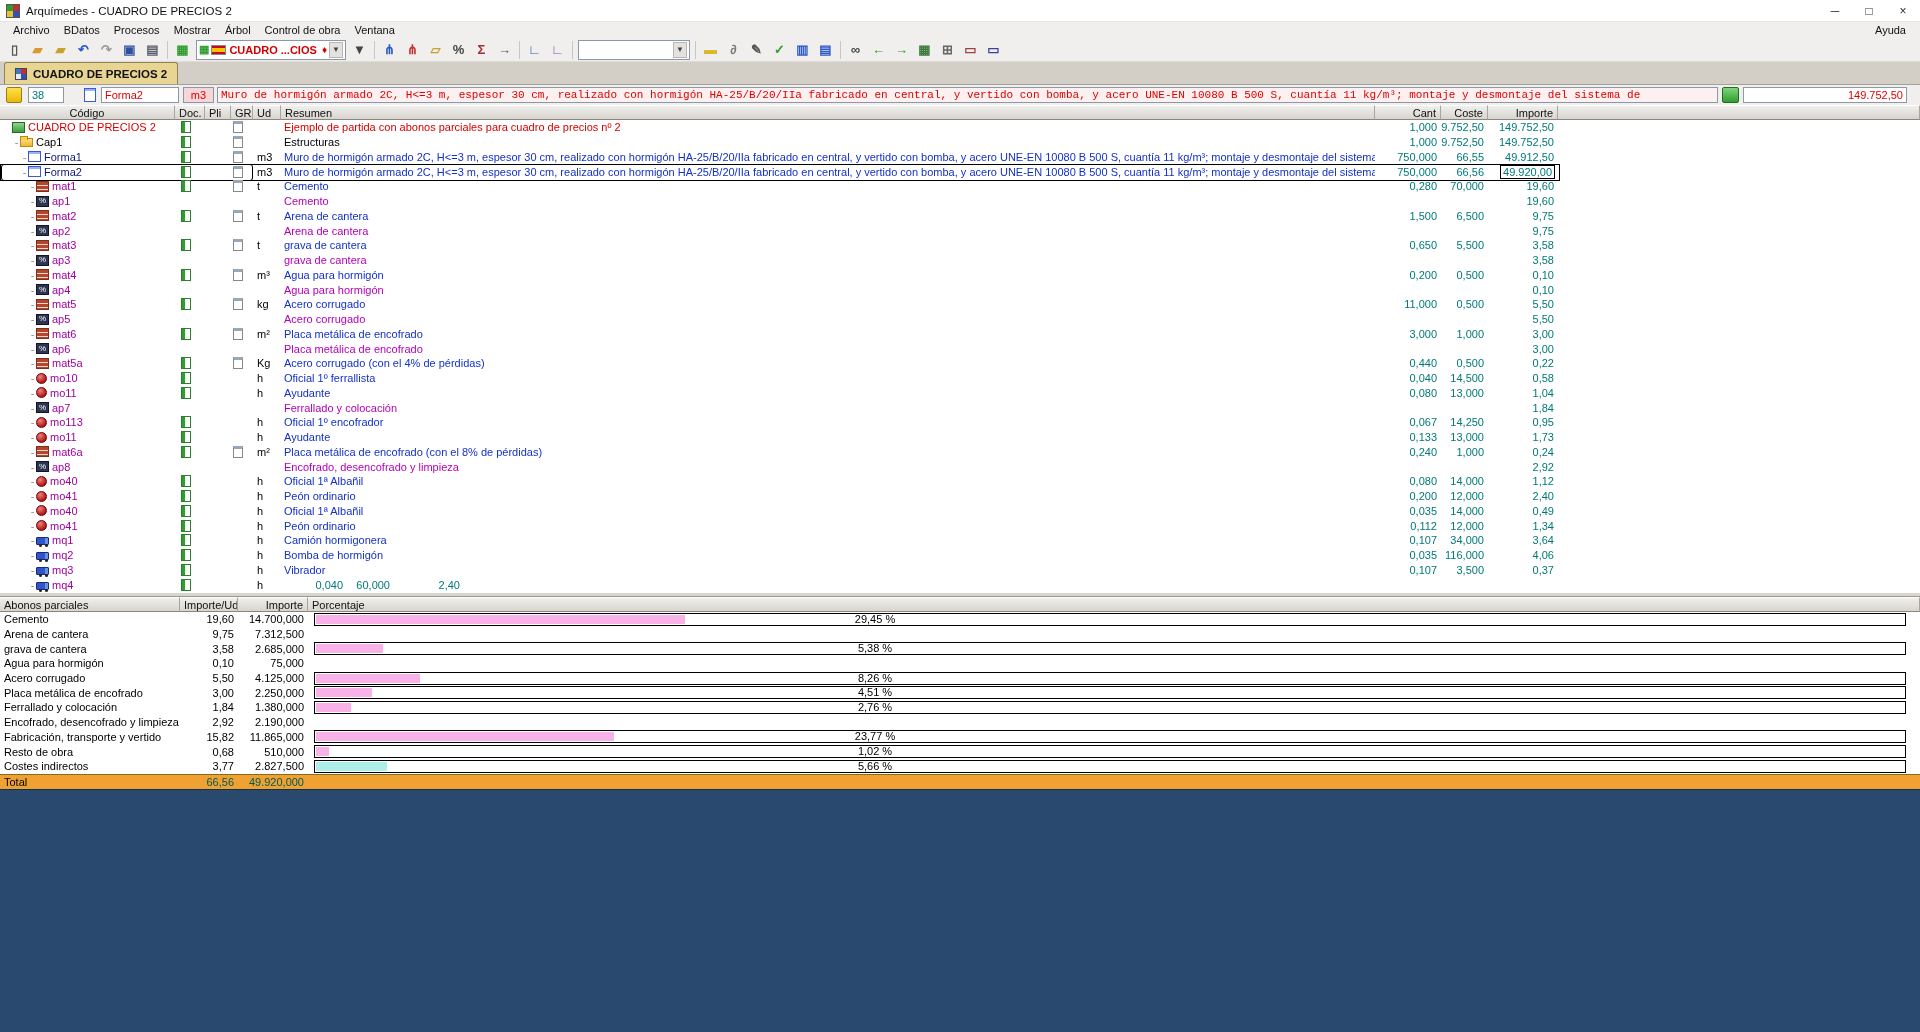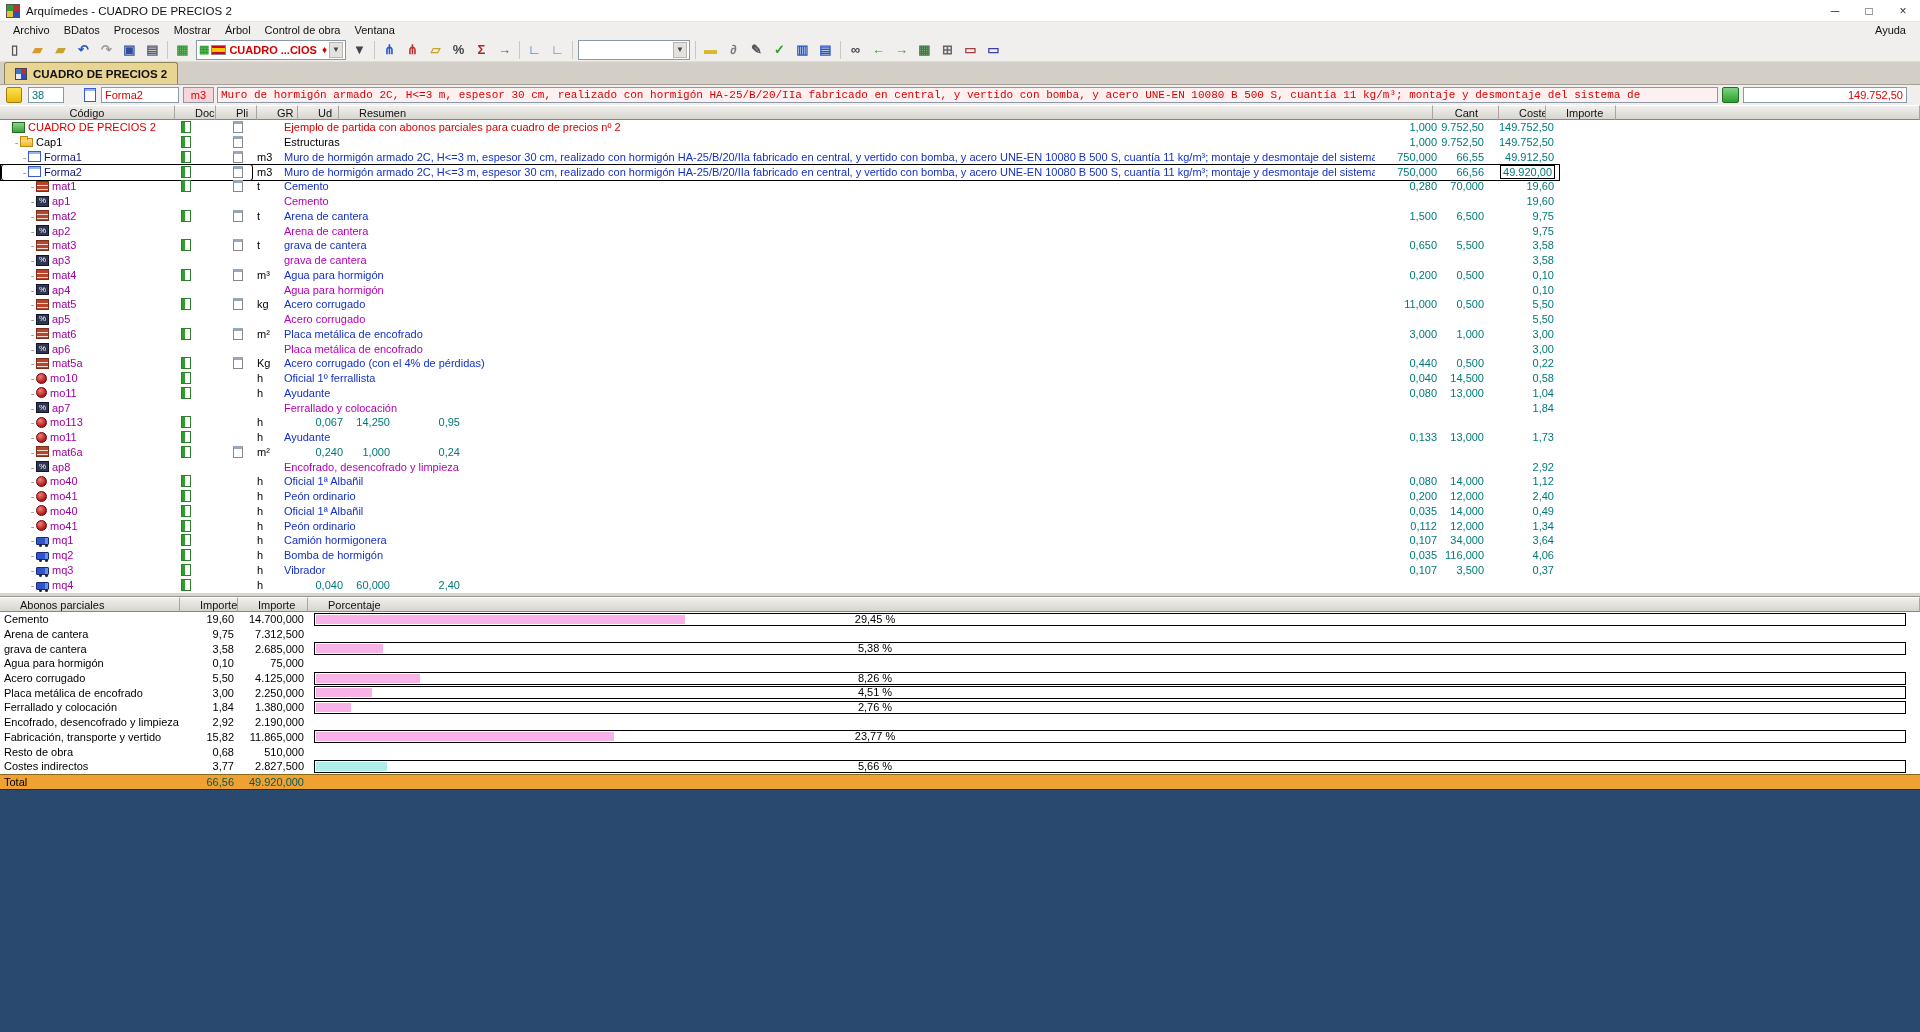--- a/index.html
+++ b/index.html
@@ -47,21 +47,21 @@
 .eb-num{left:28px;width:36px;color:#007878;text-align:left}
 .eb-icon2{position:absolute;left:84px;top:3px;width:12px;height:14px;background:#fff;border:1px solid #3a5ad0;box-shadow:inset 0 2px 0 #9ab4f0}
 .eb-code{left:101px;width:78px;color:#e00000}
 .eb-ud{left:183px;width:31px;color:#e00000;background:#f6d6da;text-align:center}
 .eb-desc{left:217px;width:1501px;color:#e00000;background:#fdf0f1;font-family:"Liberation Mono","DejaVu Sans Mono",monospace;font-size:11px;white-space:nowrap;overflow:hidden}
 .eb-green{position:absolute;left:1722px;top:2px;width:17px;height:16px;background:linear-gradient(#7fd47f,#2f9e2f);border:1px solid #1f6e1f;border-radius:2px}
 .eb-importe{left:1743px;width:164px;color:#e00000;text-align:right}
 
 
 .gridhdr{position:absolute;top:105px;left:0;right:0;height:15px;display:flex;background:#d9d6cf}
-.hcell{height:15px;background:linear-gradient(#f0efec,#d8d5cf);border-right:1px solid #a9a5a0;border-top:1px solid #fff;border-bottom:1px solid #8a867f;padding:1px 20px;color:#111;white-space:nowrap;overflow:hidden;flex:0 0 auto}
+.hcell{height:15px;background:linear-gradient(#f0efec,#d8d5cf);border-right:1px solid #a9a5a0;border-top:1px solid #fff;border-bottom:1px solid #8a867f;padding:1px 4px;color:#111;white-space:nowrap;overflow:hidden;flex:0 0 auto}
 .hfill{flex:1 1 auto}
 
 
 .tree{position:absolute;top:120px;left:0;right:0;height:472px;background:#fff;overflow:hidden}
 .trow{display:flex;height:14.75px;align-items:center;position:relative;white-space:nowrap}
 .cell{height:100%;display:flex;align-items:center;overflow:hidden;white-space:nowrap;flex:0 0 auto}
 .c-code{width:175px}
 .c-doc{width:30px}
 .c-pli{width:26px}
 .c-gr{width:22px}
@@ -761,20 +761,23 @@
           <span class="tdash">-</span>
           <span class="nico ic-mo"></span>
           <span class="ctext t-pur">mo113</span>
         </div>
         <div class="cell c-doc">
           <span class="ic-doc"></span>
         </div>
         <div class="cell c-pli"></div>
         <div class="cell c-gr"></div>
         <div class="cell c-ud">h</div>
+        <div class="cell c-res">
+          <span class="r-blu">Oficial 1º encofrador</span>
+        </div>
         <div class="cell num c-cant">0,067</div>
         <div class="cell num c-coste">14,250</div>
         <div class="cell num c-imp">
           <span>0,95</span>
         </div>
         <div class="cell c-fill"></div>
       </div>
       <div class="trow">
         <div class="cell c-code">
           <span class="tsp" style="width: 29px;"></span>
@@ -806,20 +809,23 @@
           <span class="ctext t-pur">mat6a</span>
         </div>
         <div class="cell c-doc">
           <span class="ic-doc"></span>
         </div>
         <div class="cell c-pli"></div>
         <div class="cell c-gr">
           <span class="ic-gr"></span>
         </div>
         <div class="cell c-ud">m²</div>
+        <div class="cell c-res">
+          <span class="r-blu">Placa metálica de encofrado (con el 8% de pérdidas)</span>
+        </div>
         <div class="cell num c-cant">0,240</div>
         <div class="cell num c-coste">1,000</div>
         <div class="cell num c-imp">
           <span>0,24</span>
         </div>
         <div class="cell c-fill"></div>
       </div>
       <div class="trow">
         <div class="cell c-code">
           <span class="tsp" style="width: 29px;"></span>
@@ -1100,20 +1106,24 @@
         <div class="bnum bimp">11.865,000</div>
         <div class="bframe">
           <div class="bbar" style="width: 18.73%;"></div>
           <span class="bpct">23,77 %</span>
         </div>
       </div>
       <div class="brow">
         <div class="bname">Resto de obra</div>
         <div class="bnum biud">0,68</div>
         <div class="bnum bimp">510,000</div>
+        <div class="bframe">
+          <div class="bbar" style="width: 0.8%;"></div>
+          <span class="bpct">1,02 %</span>
+        </div>
       </div>
       <div class="brow">
         <div class="bname">Costes indirectos</div>
         <div class="bnum biud">3,77</div>
         <div class="bnum bimp">2.827,500</div>
         <div class="bframe">
           <div class="bbar cyan" style="width: 4.46%;"></div>
           <span class="bpct">5,66 %</span>
         </div>
       </div>

